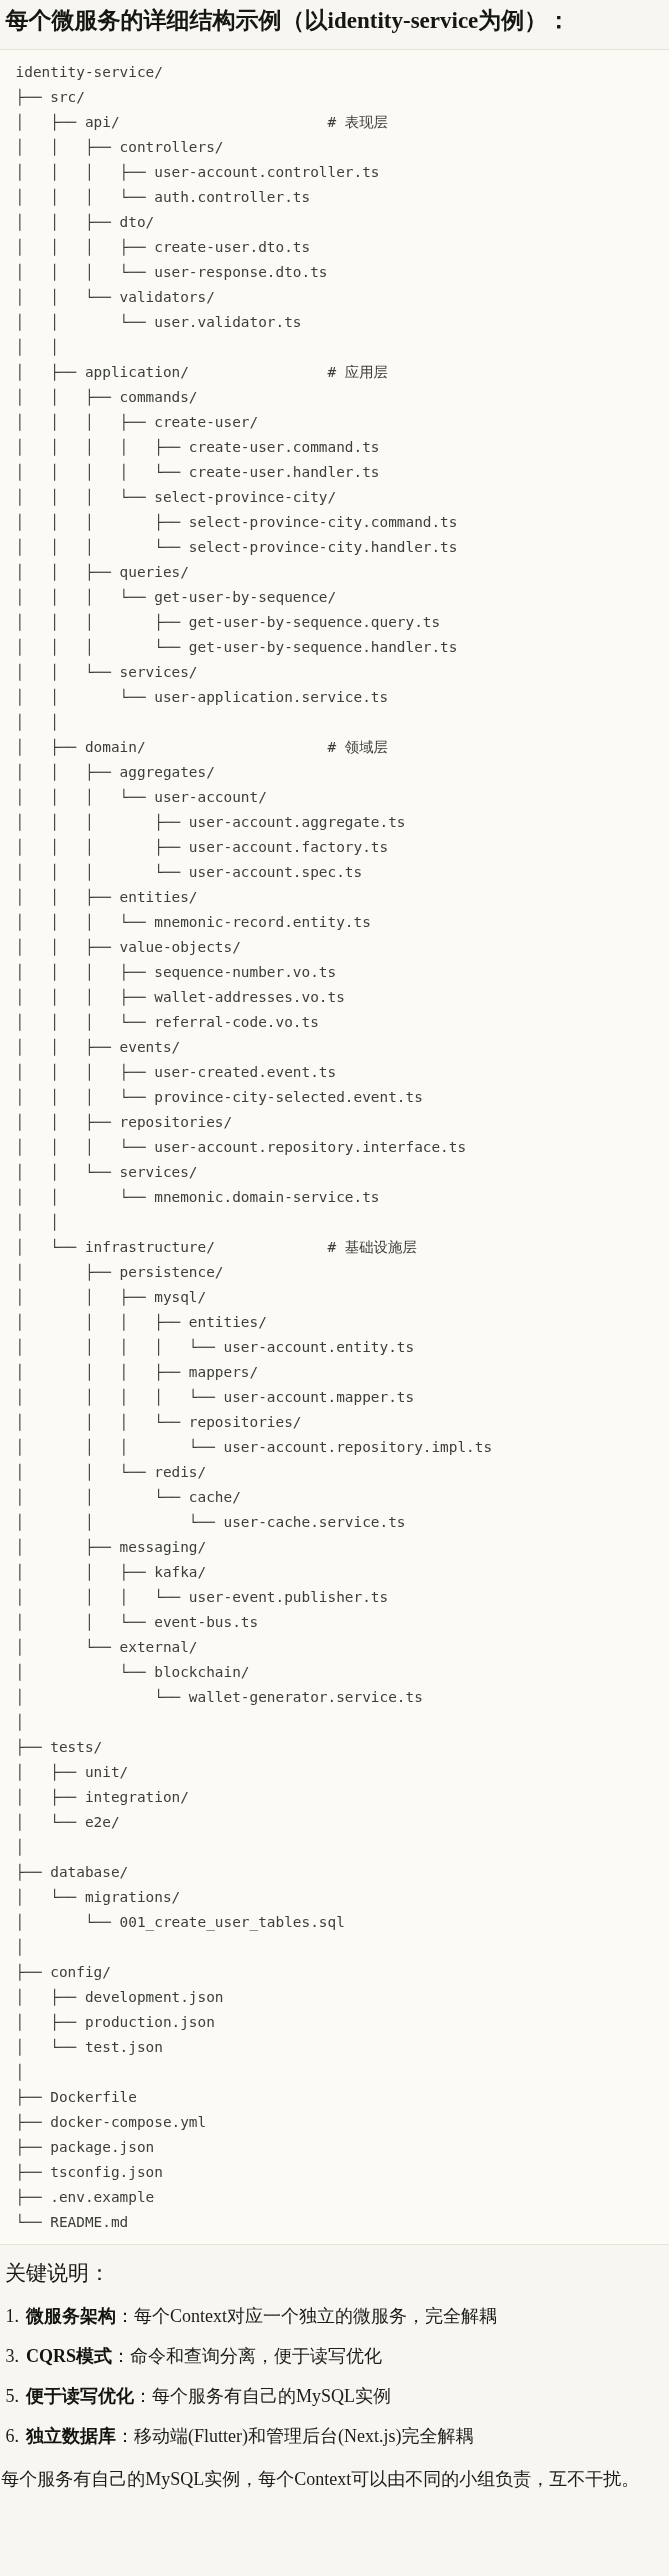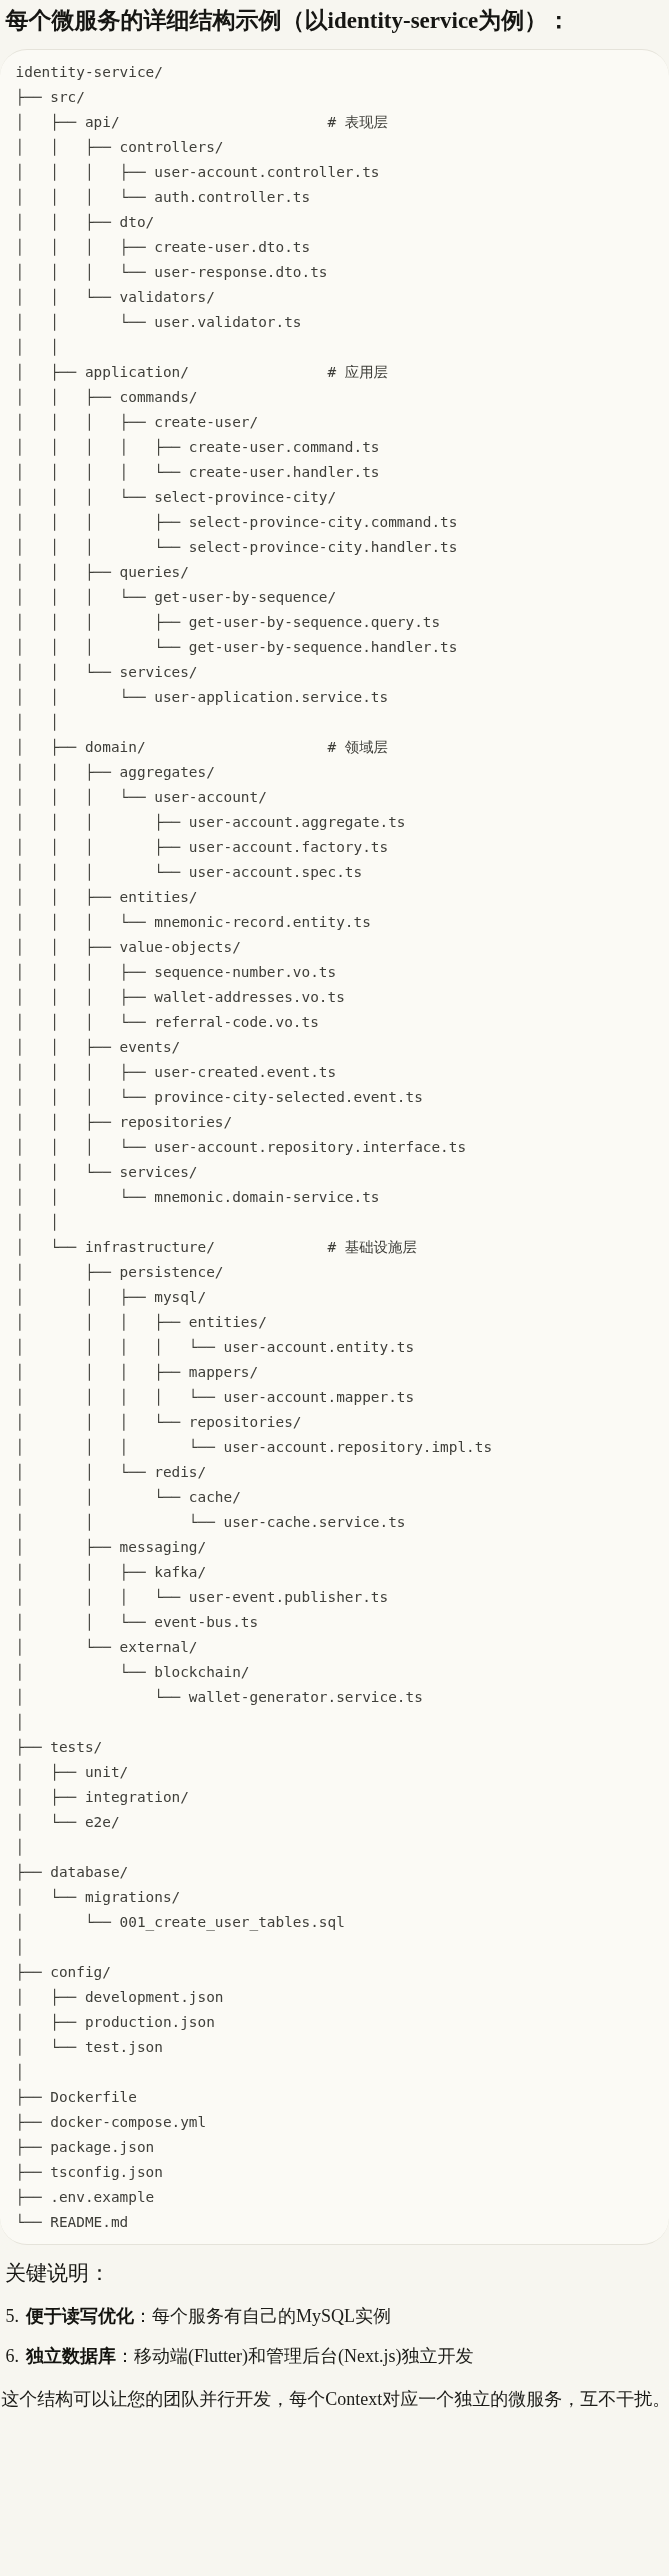--- a/index.html
+++ b/index.html
@@ -20,21 +20,20 @@
   .msg{width:660px;}
   h1.title{
     font-size:23px;line-height:1.3;font-weight:bold;
     margin:6.3px 7.5px 13px 5.6px;color:#161613;
   }
   .code-wrap{
     width:669px;
     background:var(--code-bg);
     border-top:0.6px solid var(--border);
     border-bottom:0.6px solid var(--border);
-    border-radius:27px;
   }
   pre.tree{
     margin:0;
     padding:9.4px 5px 9.4px 15.6px;
     font-family:"DejaVu Sans Mono","Liberation Mono",monospace;
     font-size:14.4px;
     line-height:25px;
     color:var(--code-text);
     white-space:pre;
   }
@@ -147,23 +146,29 @@
 ├── package.json
 ├── tsconfig.json
 ├── .env.example
 └── README.md</pre>
   </div>
 
   <section>
     <h2 class="notes-title">关键说明：</h2>
 
     <div class="note-item">
+      <span class="num">1.</span><strong>微服务架构</strong><span>：每个Context对应一个独立的微服务，完全解耦</span>
+    </div>
+    <div class="note-item">
+      <span class="num">3.</span><strong>CQRS模式</strong><span>：命令和查询分离，便于读写优化</span>
+    </div>
+    <div class="note-item">
       <span class="num">5.</span><strong>便于读写优化</strong><span>：每个服务有自己的MySQL实例</span>
     </div>
     <div class="note-item">
-      <span class="num">6.</span><strong>独立数据库</strong><span>：移动端(Flutter)和管理后台(Next.js)独立开发</span>
+      <span class="num">6.</span><strong>独立数据库</strong><span>：移动端(Flutter)和管理后台(Next.js)完全解耦</span>
     </div>
 
-    <p class="closing">这个结构可以让您的团队并行开发，每个Context对应一个独立的微服务，互不干扰。</p>
+    <p class="closing">每个服务有自己的MySQL实例，每个Context可以由不同的小组负责，互不干扰。</p>
   </section>
 
 </main>
 
 
 </body></html>

